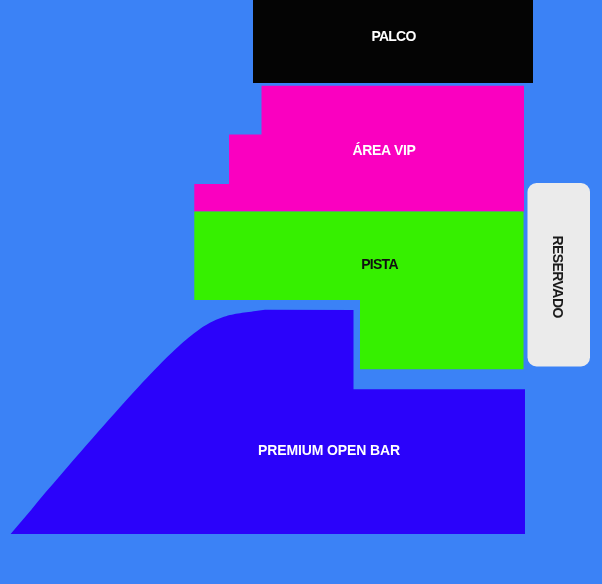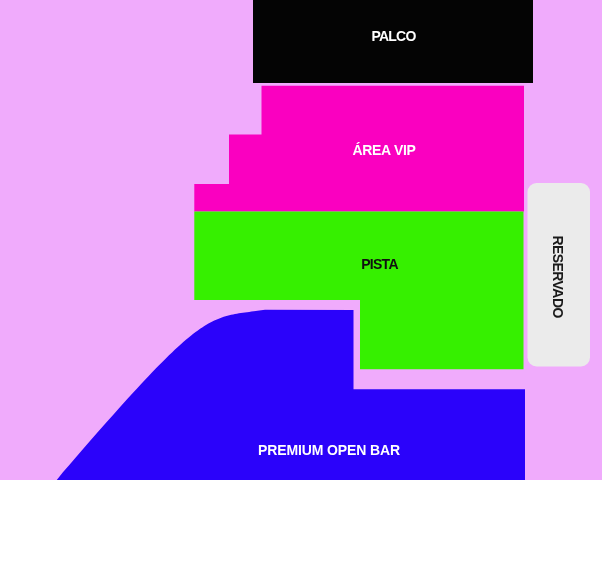--- a/index.html
+++ b/index.html
@@ -1,16 +1,16 @@
 <!DOCTYPE html>
 <html><head>
 <meta charset="utf-8">
 <style>
   html,body{margin:0;padding:0;background:#ffffff;}
-  .stage{position:relative;width:602px;height:480px;background:#f0abfc;overflow:hidden;
+  .stage{position:relative;width:602px;height:584px;background:#3b82f6;overflow:hidden;
          font-family:"Liberation Sans", sans-serif;}
   svg{position:absolute;left:0;top:0;}
   text{font-family:"Liberation Sans", sans-serif;font-weight:bold;}
 </style>
 </head>
 <body>
 
 <div class="stage">
 <svg width="602" height="584" viewBox="0 0 602 584">
 

